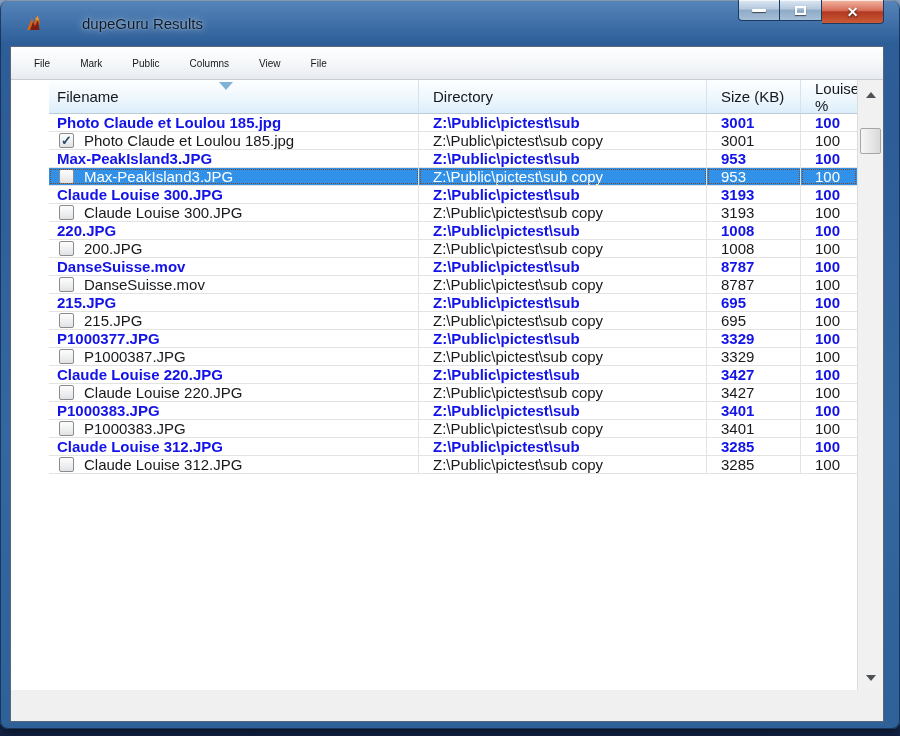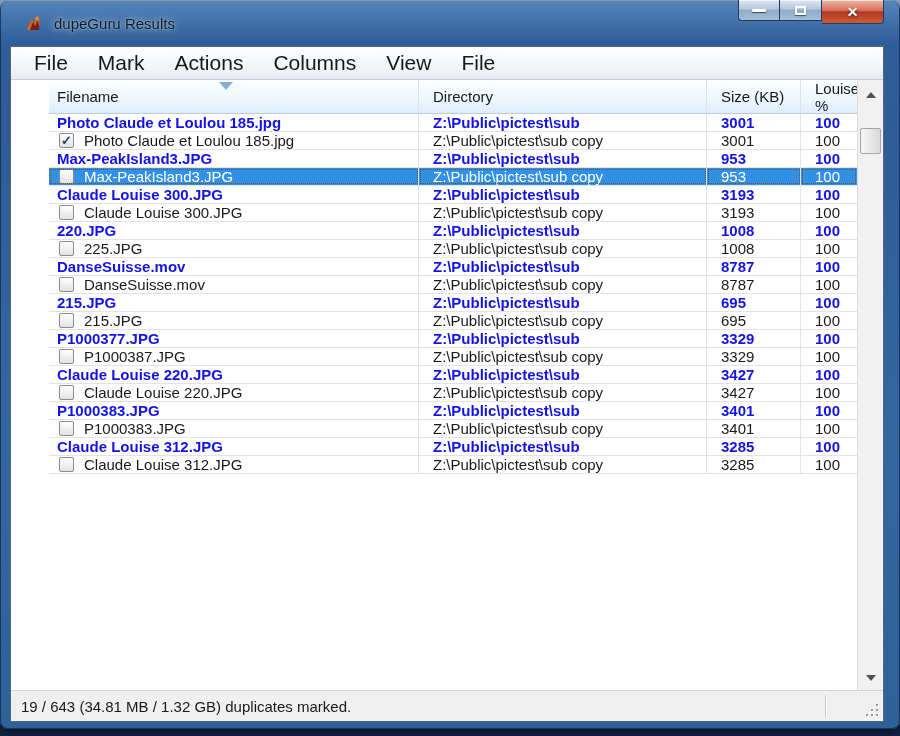--- a/index.html
+++ b/index.html
@@ -7,21 +7,21 @@
     font-family:"Liberation Sans", sans-serif; }
   body { background: linear-gradient(180deg,#8fa9cc 0%, #6d93c0 30%, #3c66a0 72%, #122448 100%); position:relative; }
 
   
   .window { position:absolute; left:0; top:0; width:900px; height:729px;
     border-radius:8px;
     background: linear-gradient(180deg,#5585ba 0%, #2e5e98 6%, #2d5c96 16%, #34679f 60%, #2f6199 100%);
     box-shadow: inset 0 1px 0 rgba(255,255,255,.45), inset 0 0 0 1px rgba(10,30,60,.65), 0 4px 12px rgba(0,0,0,.55); }
 
   
-  .titlebar { position:relative; height:46px; display:flex; align-items:center; padding-left:24px; }
+  .titlebar { position:relative; height:46px; display:flex; align-items:center; padding-left:24px;gap:28px; }
   .app-icon { width:20px; height:20px; margin-right:10px; flex:0 0 auto; }
   .title-text { font-size:15px; color:#0b1928; text-shadow:0 0 8px rgba(255,255,255,.65), 0 0 2px rgba(255,255,255,.5); }
   .win-controls { position:absolute; top:0; right:16px; display:flex; }
   .win-btn { border:1px solid #1c3b63; border-top:none; display:flex; align-items:center; justify-content:center;
     background: linear-gradient(180deg,#dde8f3 0%, #b4c8dd 45%, #8eabc7 52%, #a6bfd7 100%);
     box-shadow: inset 0 1px 0 rgba(255,255,255,.7); }
   .btn-min  { width:42px; height:21px; border-radius:0 0 0 4px; }
   .btn-max  { width:42px; height:21px; border-left:none; }
   .btn-close{ width:62px; height:24px; border-left:none; border-radius:0 0 4px 0;
     background: linear-gradient(180deg,#f2b6a4 0%, #d8705a 45%, #b13922 52%, #cb5b36 100%); }
@@ -30,21 +30,21 @@
   .glyph-close { color:#fff; font-size:14px; font-weight:bold; text-shadow:0 1px 2px rgba(0,0,0,.7); line-height:1; }
 
   
   .client { position:absolute; left:10px; right:16px; top:46px; bottom:7px;
     background:#f0f0f0; border:1px solid #57667a; display:flex; flex-direction:column; }
 
   
   .menubar { height:33px; flex:0 0 auto; display:flex; align-items:center; padding-left:8px;
     background: linear-gradient(180deg,#ffffff 0%, #f4f6f9 55%, #e7ebf0 100%);
     border-bottom:1px solid #c9cdd3; }
-  .menu-item { font-size:21px; color:#15181c; padding:5px 15px; cursor:default; }
+  .menu-item { font-size:10px; color:#15181c; padding:5px 15px; cursor:default; }
 
   
   .tablewrap { flex:0 0 auto; height:610px; background:#fff; display:flex; }
   .tablemain { flex:1 1 auto; display:flex; flex-direction:column; overflow:hidden;padding-left:38px; }
   .header-row { height:34px; flex:0 0 auto; display:flex;
     background: linear-gradient(180deg,#fdfeff 0%, #eef7fd 55%, #dceefb 100%);
     border-bottom:1px solid #bccbd6; position:relative; }
   .hcell { font-size:15px; color:#15181c; display:flex; align-items:center;
     border-right:1px solid #d4e3ee; position:relative; }
   .rows { flex:1 1 auto; display:flex; flex-direction:column; }
@@ -115,21 +115,21 @@
           <span class="glyph-close">✕</span>
         </div>
     </div>
   </div>
 
   <div class="client">
 
     <div class="menubar">
       <span class="menu-item">File</span>
       <span class="menu-item">Mark</span>
-      <span class="menu-item">Actions</span>
+      <span class="menu-item">Public</span>
       <span class="menu-item">Columns</span>
       <span class="menu-item">View</span>
       <span class="menu-item">File</span>
     </div>
 
     <div class="tablewrap">
       <div class="tablemain">
         <div class="header-row">
           <div class="hcell c-filename">
             <span>Filename</span>
@@ -201,21 +201,21 @@
               <div class="cell c-filename">
                 <span>220.JPG</span>
               </div>
               <div class="cell c-directory">Z:\Public\pictest\sub</div>
               <div class="cell c-size">1008</div>
               <div class="cell c-match">100</div>
             </div>
             <div class="row duplicate">
               <div class="cell c-filename">
                 <span class="checkbox"></span>
-                <span>225.JPG</span>
+                <span>200.JPG</span>
               </div>
               <div class="cell c-directory">Z:\Public\pictest\sub copy</div>
               <div class="cell c-size">1008</div>
               <div class="cell c-match">100</div>
             </div>
             <div class="row reference">
               <div class="cell c-filename">
                 <span>DanseSuisse.mov</span>
               </div>
               <div class="cell c-directory">Z:\Public\pictest\sub</div>
@@ -325,27 +325,15 @@
           </div>
         <div class="sb-track">
           <div class="sb-thumb"></div>
         </div>
         <div class="sb-btn down">
             <span class="tri-down"></span>
           </div>
       </div>
     </div>
 
-    <div class="statusbar">
-      <span class="status-text">19 / 643 (34.81 MB / 1.32 GB) duplicates marked.</span>
-      <span class="status-divider"></span>
-      <span class="resize-grip">
-        <i class="g1"></i>
-          <i class="g2"></i>
-          <i class="g3"></i>
-          <i class="g4"></i>
-          <i class="g5"></i>
-          <i class="g6"></i>
-      </span>
-    </div>
 
   </div>
 </div>
 
 </body></html>

